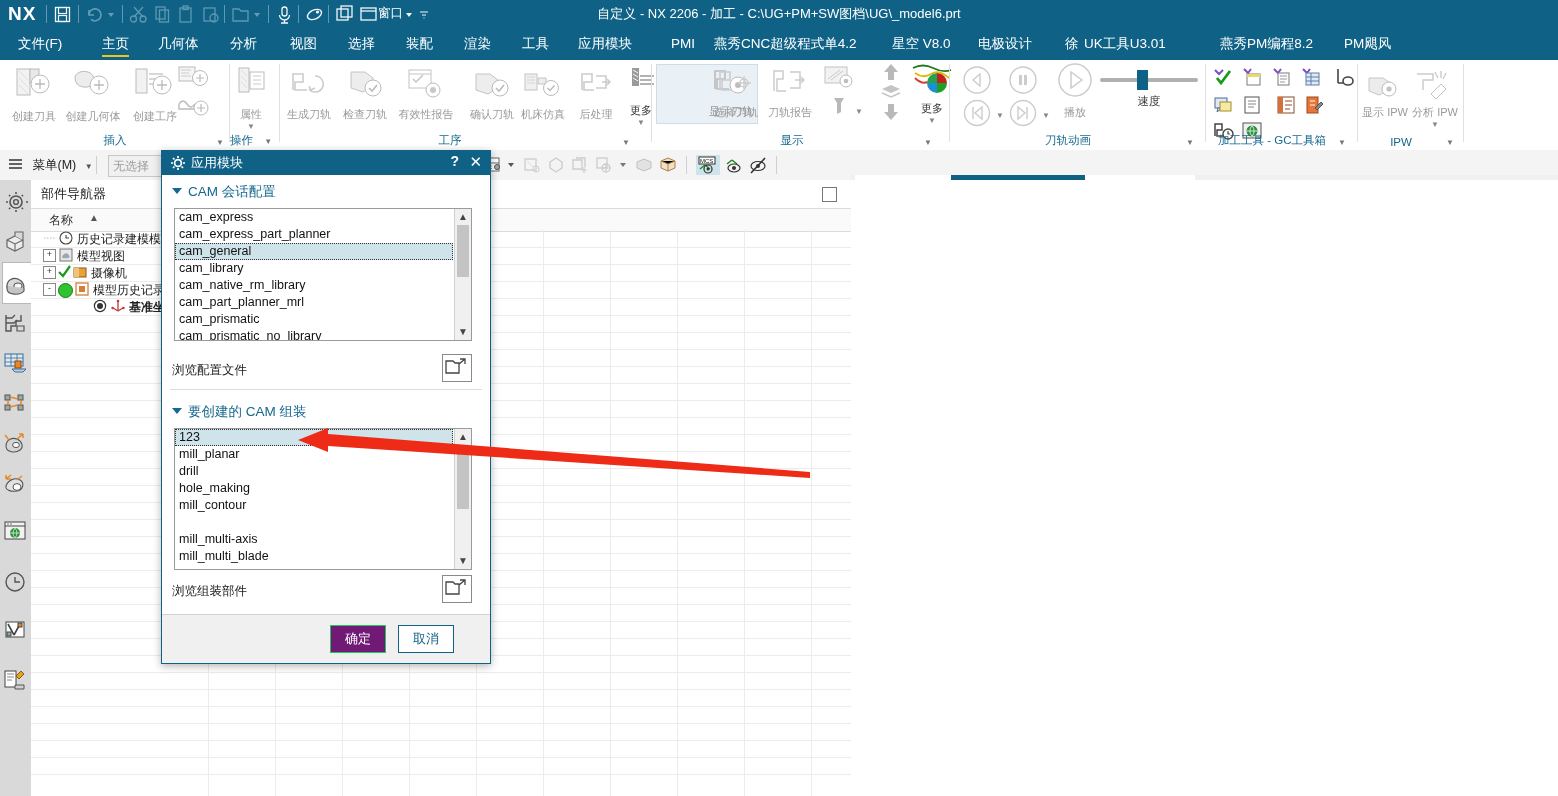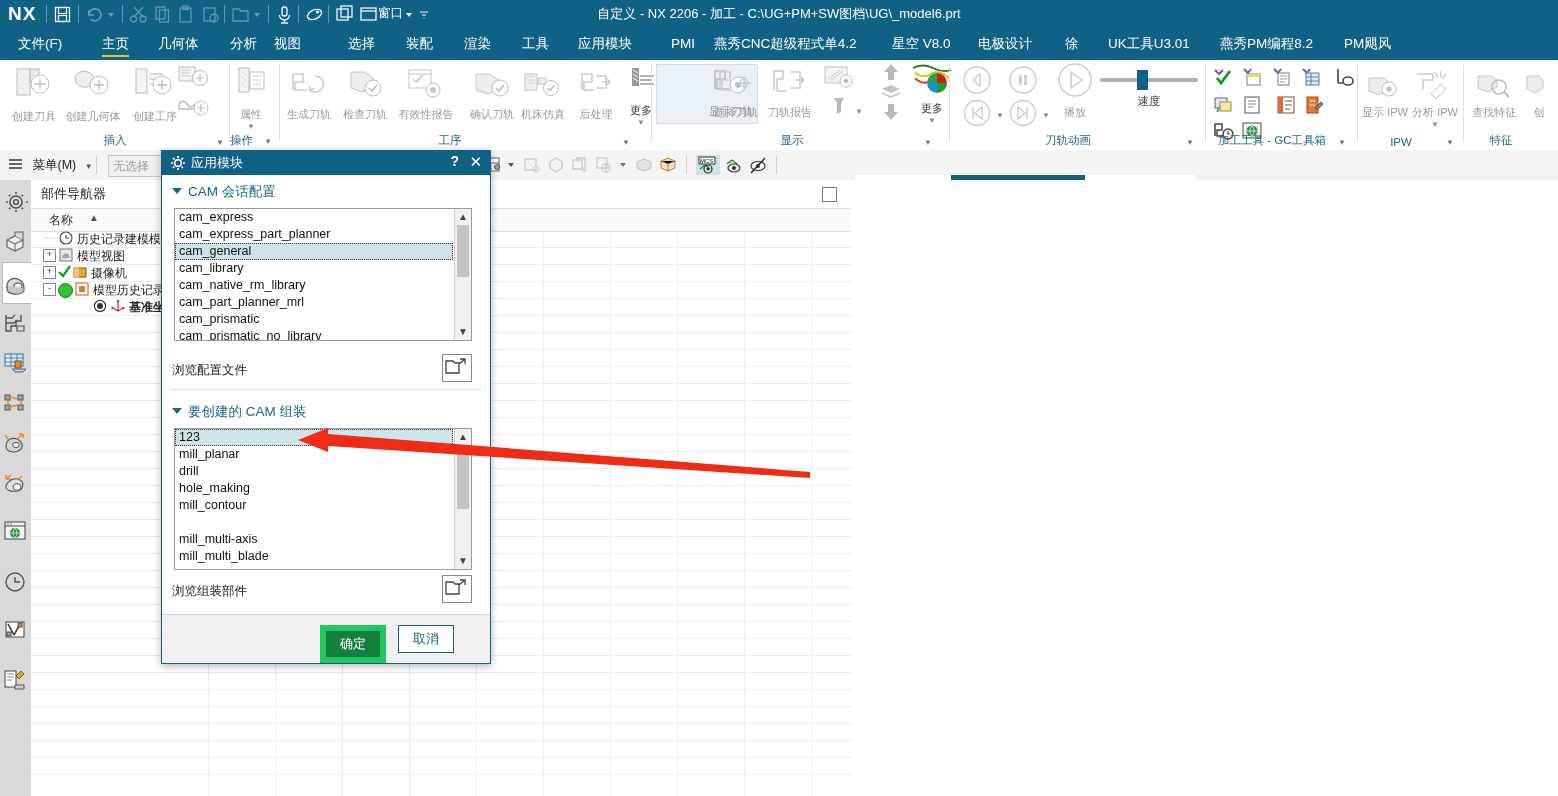--- a/index.html
+++ b/index.html
@@ -144,21 +144,21 @@
   .folder-btn{position:absolute;width:28px;height:26px;border:1px solid #8a8a8a;background:#fff;}
   .hr{position:absolute;left:8px;width:312px;height:1px;background:#dcdcdc;}
   #dlg-foot{
     position:absolute;left:0;bottom:0;width:328px;height:48px;background:#f0f0f0;
     border-top:1px solid #d2d2d2;
   }
   .dbtn{
     position:absolute;top:10px;height:26px;line-height:25px;text-align:center;
     font-size:13px;cursor:default;
   }
-  #btn-ok{right:104px;width:54px;background:#15803d;color:#fff;border:6px solid #22c55e;margin-left:48px;}
+  #btn-ok{right:104px;width:54px;background:#701a75;color:#fff;border:1px solid #22c55e;margin-left:48px;}
   #btn-cancel{right:36px;width:54px;background:#ffffff;color:#0f6286;border:1px solid #0f6286;}
   
   #annot{position:absolute;left:290px;top:420px;width:520px;height:70px;pointer-events:none;}
 </style>
 </head>
 <body>
 
 <div id="titlebar">
   <div id="nx-logo">NX</div>
   <div class="tb-sep" style="left:46px;"></div>
@@ -259,32 +259,32 @@
   </div>
 
   <div id="app-title">自定义 - NX 2206 - 加工 - C:\UG+PM+SW图档\UG\_model6.prt</div>
 </div>
 
 <div id="menubar">
   <div class="mtab" style="left:16px;">文件(F)</div>
   <div class="mtab active" style="left:100px;">主页</div>
   <div class="mtab" style="left:156px;">几何体</div>
   <div class="mtab" style="left:228px;">分析</div>
-  <div class="mtab" style="left:272px;text-align:center;">视图</div>
+  <div class="mtab" style="left:288px;text-align:center;">视图</div>
   <div class="mtab" style="left:346px;">选择</div>
   <div class="mtab" style="left:404px;">装配</div>
   <div class="mtab" style="left:462px;">渲染</div>
   <div class="mtab" style="left:520px;">工具</div>
   <div class="mtab" style="left:576px;">应用模块</div>
   <div class="mtab" style="left:662px;margin-left:7px;">PMI</div>
   <div class="mtab" style="left:712px;">燕秀CNC超级程式单4.2</div>
   <div class="mtab" style="left:890px;">星空 V8.0</div>
   <div class="mtab" style="left:976px;">电极设计</div>
   <div class="mtab" style="left:1063px;">徐</div>
-  <div class="mtab" style="left:1106px;">UK工具U3.01</div>
+  <div class="mtab" style="left:1082px;">UK工具U3.01</div>
   <div class="mtab" style="left:1218px;">燕秀PM编程8.2</div>
   <div class="mtab" style="left:1342px;">PM飓风</div>
 </div>
 
 <div id="ribbon">
 
   <div class="rgroup" style="left:0;width:203px;padding-left:27px;">
     <div class="rbtn" style="left:8px;top:6px;width:52px;">
       <span class="ico">
         <svg width="42" height="38" viewBox="0 0 42 38">
@@ -711,43 +711,20 @@
       <span class="lbl">分析 IPW</span>
       <span class="caretmini" style="display:block;">▼</span>
     </div>
     <div class="gtitle" style="left:0;width:86px;">
       <span>IPW</span>
     </div>
     <div style="position:absolute;right:10px;bottom:3px;font-size:8px;color:#777;">▼</div>
     <div class="gsep"></div>
   </div>
 
-  <div class="rgroup" style="left:1464px;width:94px;">
-    <div class="rbtn" style="left:4px;top:8px;width:52px;">
-      <span class="ico">
-        <svg width="44" height="32" viewBox="0 0 44 32">
-            <path d="M6 8h14l5 4v7l-9 5-10-4z" fill="#ececec" stroke="#c6c6c6"></path>
-            <circle cx="27" cy="19" r="7" fill="none" stroke="#bbb" stroke-width="1.6"></circle>
-            <path d="M32 24l5 5" stroke="#bbb" stroke-width="1.8"></path>
-          </svg>
-      </span>
-      <span class="lbl">查找特征</span>
-    </div>
-    <div class="rbtn" style="left:58px;top:8px;width:34px;">
-      <span class="ico">
-        <svg width="32" height="32" viewBox="0 0 32 32">
-            <path d="M4 8h12l4 4v8l-8 5-8-4z" fill="#ececec" stroke="#c6c6c6"></path>
-          </svg>
-      </span>
-      <span class="lbl">创</span>
-    </div>
-    <div class="gtitle" style="left:0;width:74px;">
-      <span>特征</span>
-    </div>
-  </div>
 </div>
 
 <div id="subbar">
   <div id="menu-btn">
     <span style="display:inline-block;vertical-align:-2px;margin-right:6px;">
       <svg width="15" height="14" viewBox="0 0 15 14">
           <path d="M1 3h13M1 7h13M1 11h13" stroke="#333" stroke-width="1.4"></path>
         </svg>
     </span>
     <span>菜单(M)</span>

